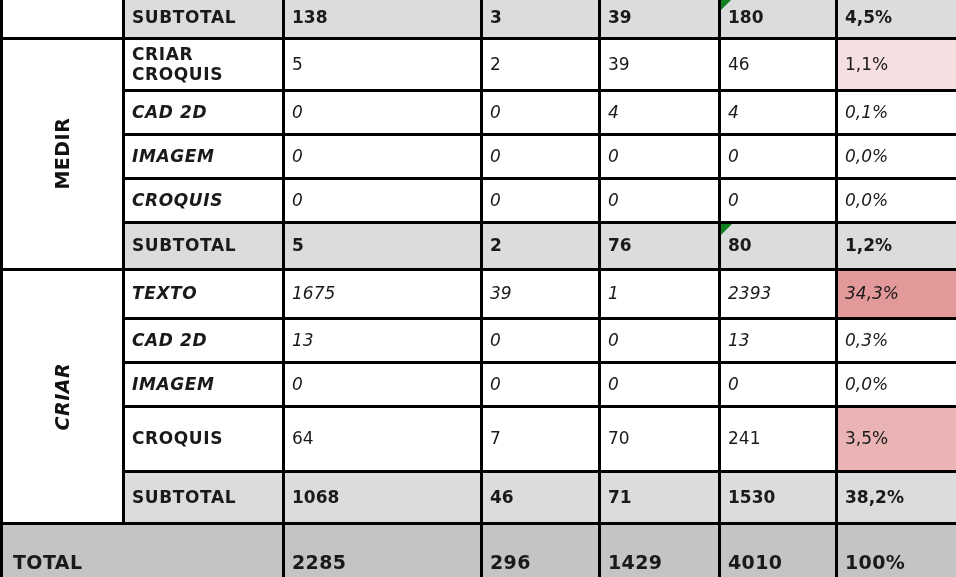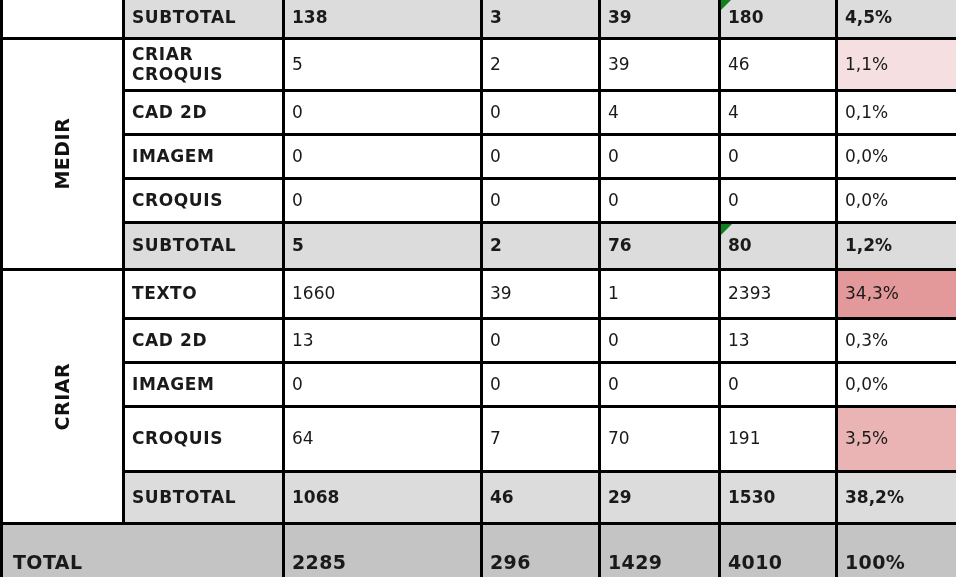--- a/index.html
+++ b/index.html
@@ -104,23 +104,23 @@
     left: 0;
     width: 0;
     height: 0;
     border-top: 11px solid #128021;
     border-right: 11px solid transparent;
   }
 
   
   tr.r-sub0 td { height: 38px; }
   tr.r-planta td { height: 49px; }
-  tr.r-std td { height: 41px; }
+  tr.r-std td { height: 41px; font-style: italic; }
   tr.r-subm td { height: 44px; }
-  tr.r-texto td { height: 46px; }
+  tr.r-texto td { height: 46px; font-style: italic; }
   tr.r-croq2 td { height: 62px; }
   tr.r-subc td { height: 49px; }
   tr.total td { height: 75px; }
 </style>
 </head>
 <body>
 
 <div id="sheet">
   <table class="grid">
     <colgroup>
@@ -190,21 +190,21 @@
         <td class="num">76</td>
         <td class="num flag">80</td>
         <td class="num">1,2%</td>
       </tr>
 
       <tr class="r-texto">
         <td class="group" rowspan="5">
           <span class="vert">CRIAR</span>
         </td>
         <td class="rowlabel">TEXTO</td>
-        <td class="num">1660</td>
+        <td class="num">1675</td>
         <td class="num">39</td>
         <td class="num">1</td>
         <td class="num">2393</td>
         <td class="num pink-dark">34,3%</td>
       </tr>
 
       <tr class="r-std">
         <td class="rowlabel">CAD 2D</td>
         <td class="num">13</td>
         <td class="num">0</td>
@@ -220,29 +220,29 @@
         <td class="num">0</td>
         <td class="num">0</td>
         <td class="num">0,0%</td>
       </tr>
 
       <tr class="r-croq2">
         <td class="rowlabel">CROQUIS</td>
         <td class="num">64</td>
         <td class="num">7</td>
         <td class="num">70</td>
-        <td class="num">191</td>
+        <td class="num">241</td>
         <td class="num pink-mid">3,5%</td>
       </tr>
 
       <tr class="sub r-subc">
         <td class="rowlabel">SUBTOTAL</td>
         <td class="num">1068</td>
         <td class="num">46</td>
-        <td class="num">29</td>
+        <td class="num">71</td>
         <td class="num">1530</td>
         <td class="num">38,2%</td>
       </tr>
 
       <tr class="total">
         <td class="totlabel" colspan="2">TOTAL</td>
         <td class="num">2285</td>
         <td class="num">296</td>
         <td class="num">1429</td>
         <td class="num">4010</td>

